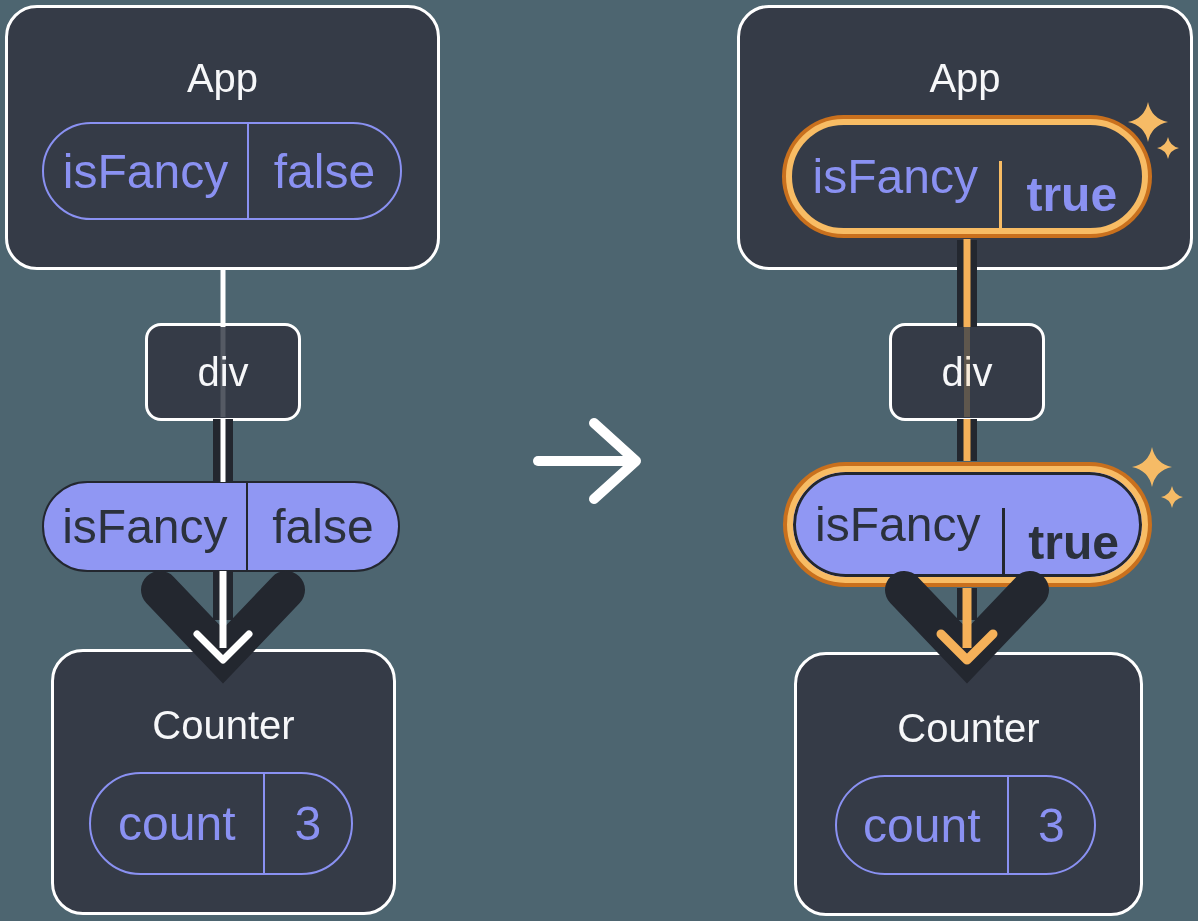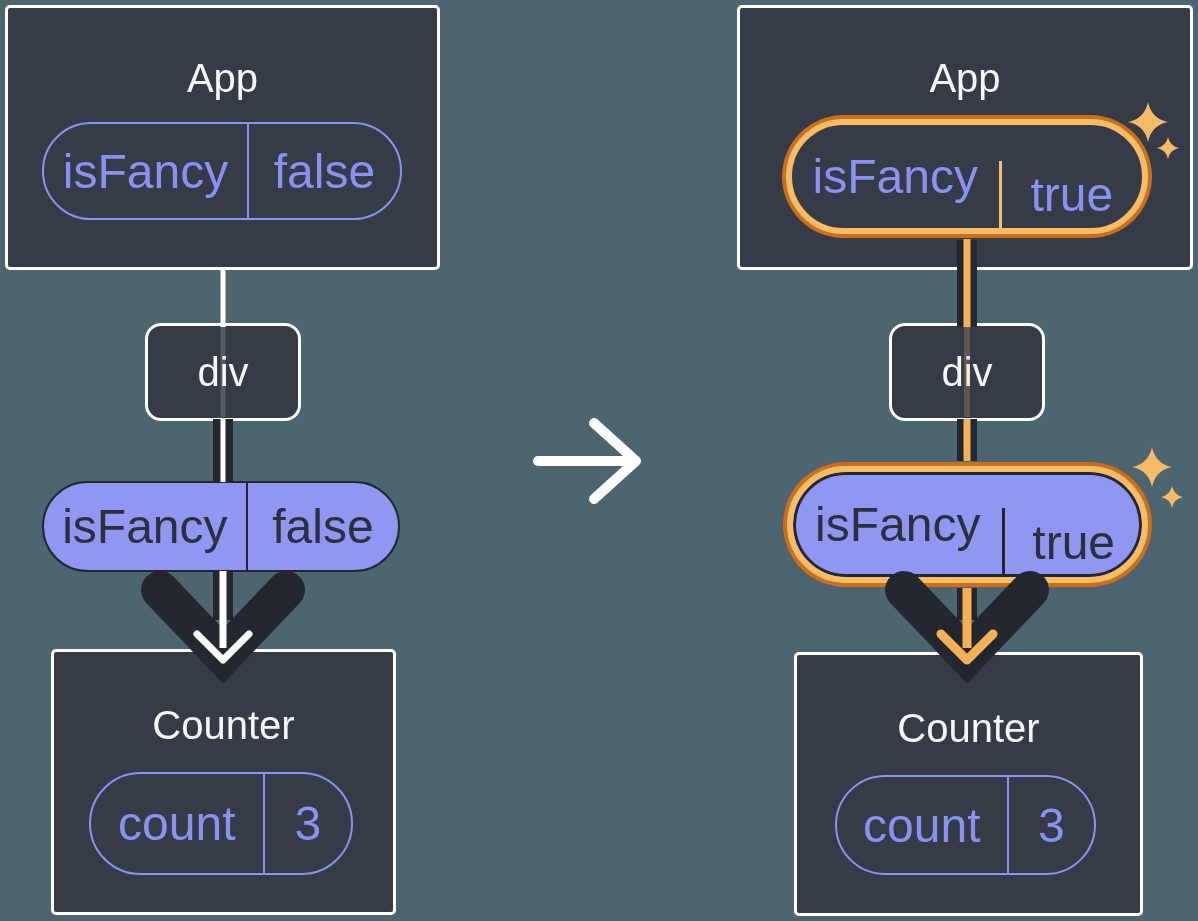--- a/index.html
+++ b/index.html
@@ -7,21 +7,21 @@
     position:relative;
     width:1198px;height:921px;
     background:#4d6570;
     font-family:"Liberation Sans", sans-serif;
     overflow:hidden;
   }
   .card{
     position:absolute;
     background:#353b47;
     border:3px solid #ffffff;
-    border-radius:5px;
+    border-radius:32px;
     box-sizing:border-box;
   }
   .card-title{
     position:absolute;
     left:0;right:0;
     text-align:center;
     color:#f6f7f9;
     font-size:40px;
     line-height:1;
     font-weight:500;
@@ -67,21 +67,21 @@
   }
   .pill.hl-dark .cell.value{border-left:3px solid #f8bc64;}
   
   .pill.hl-solid{
     background:#9097f3;
     border:6px solid #f8bc64;
     box-shadow:0 0 0 4px #c9701d, inset 0 0 0 3px #23272f;
     color:#2b313c;
   }
   .pill.hl-solid .cell.value{border-left:3px solid #23272f;}
-  .bold{font-weight:normal;margin-top:36px;}
+  .bold{font-weight:bold;margin-top:36px;}
   svg.overlay{
     position:absolute;left:0;top:0;
     pointer-events:none;
   }
 </style>
 </head>
 <body>
 
 <div class="stage">
 

